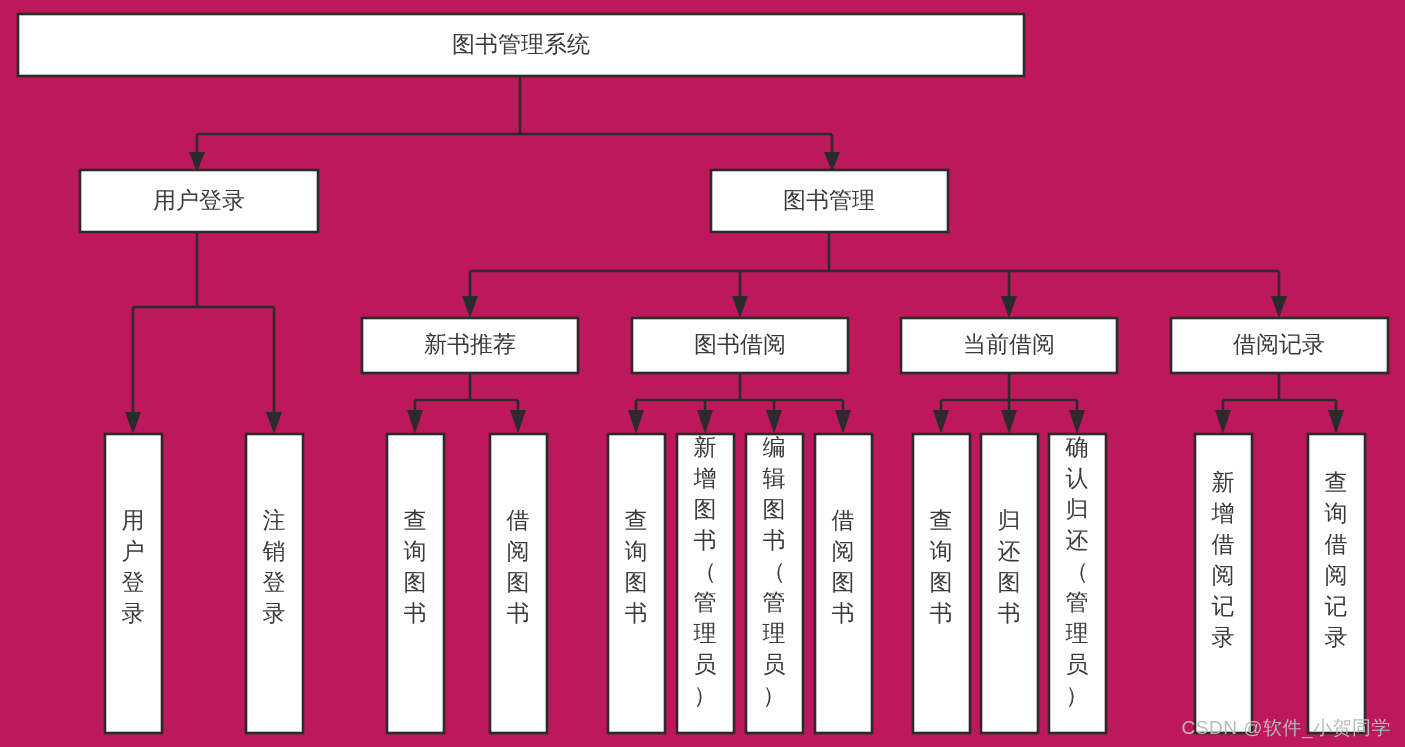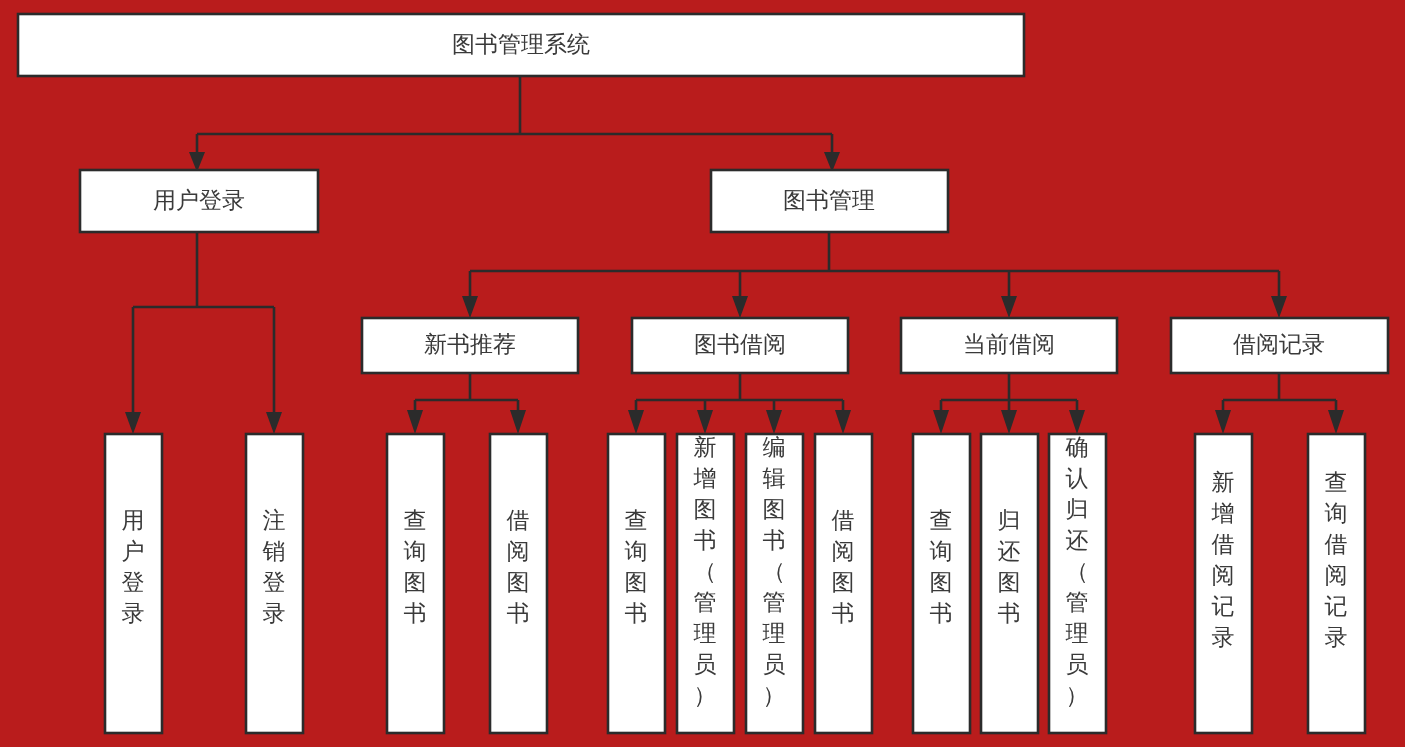--- a/index.html
+++ b/index.html
@@ -11,21 +11,21 @@
   body {
     width: 1405px;
     height: 747px;
     font-family: "Liberation Sans", "DejaVu Sans", sans-serif;
     overflow: hidden;
   }
   #diagram-root {
     position: relative;
     width: 1405px;
     height: 747px;
-    background: #b91c1c;
+    background: #be185d;
   }
   svg#tree-svg {
     position: absolute;
     left: 0;
     top: 0;
     width: 1405px;
     height: 747px;
     display: block;
   }
   .node-rect {
@@ -206,13 +206,14 @@
       <text class="node-label-v" x="1223" y="490"><tspan x="1223" dy="0">新</tspan><tspan x="1223" dy="31">增</tspan><tspan x="1223" dy="31">借</tspan><tspan x="1223" dy="31">阅</tspan><tspan x="1223" dy="31">记</tspan><tspan x="1223" dy="31">录</tspan></text>
     </g>
 
     <g>
       <rect class="node-rect" x="1308" y="434" width="57" height="299"></rect>
       <text class="node-label-v" x="1336" y="490"><tspan x="1336" dy="0">查</tspan><tspan x="1336" dy="31">询</tspan><tspan x="1336" dy="31">借</tspan><tspan x="1336" dy="31">阅</tspan><tspan x="1336" dy="31">记</tspan><tspan x="1336" dy="31">录</tspan></text>
     </g>
 
   </svg>
 
+  <div class="watermark">CSDN @软件_小贺同学</div>
 </div>
 
 </body></html>

